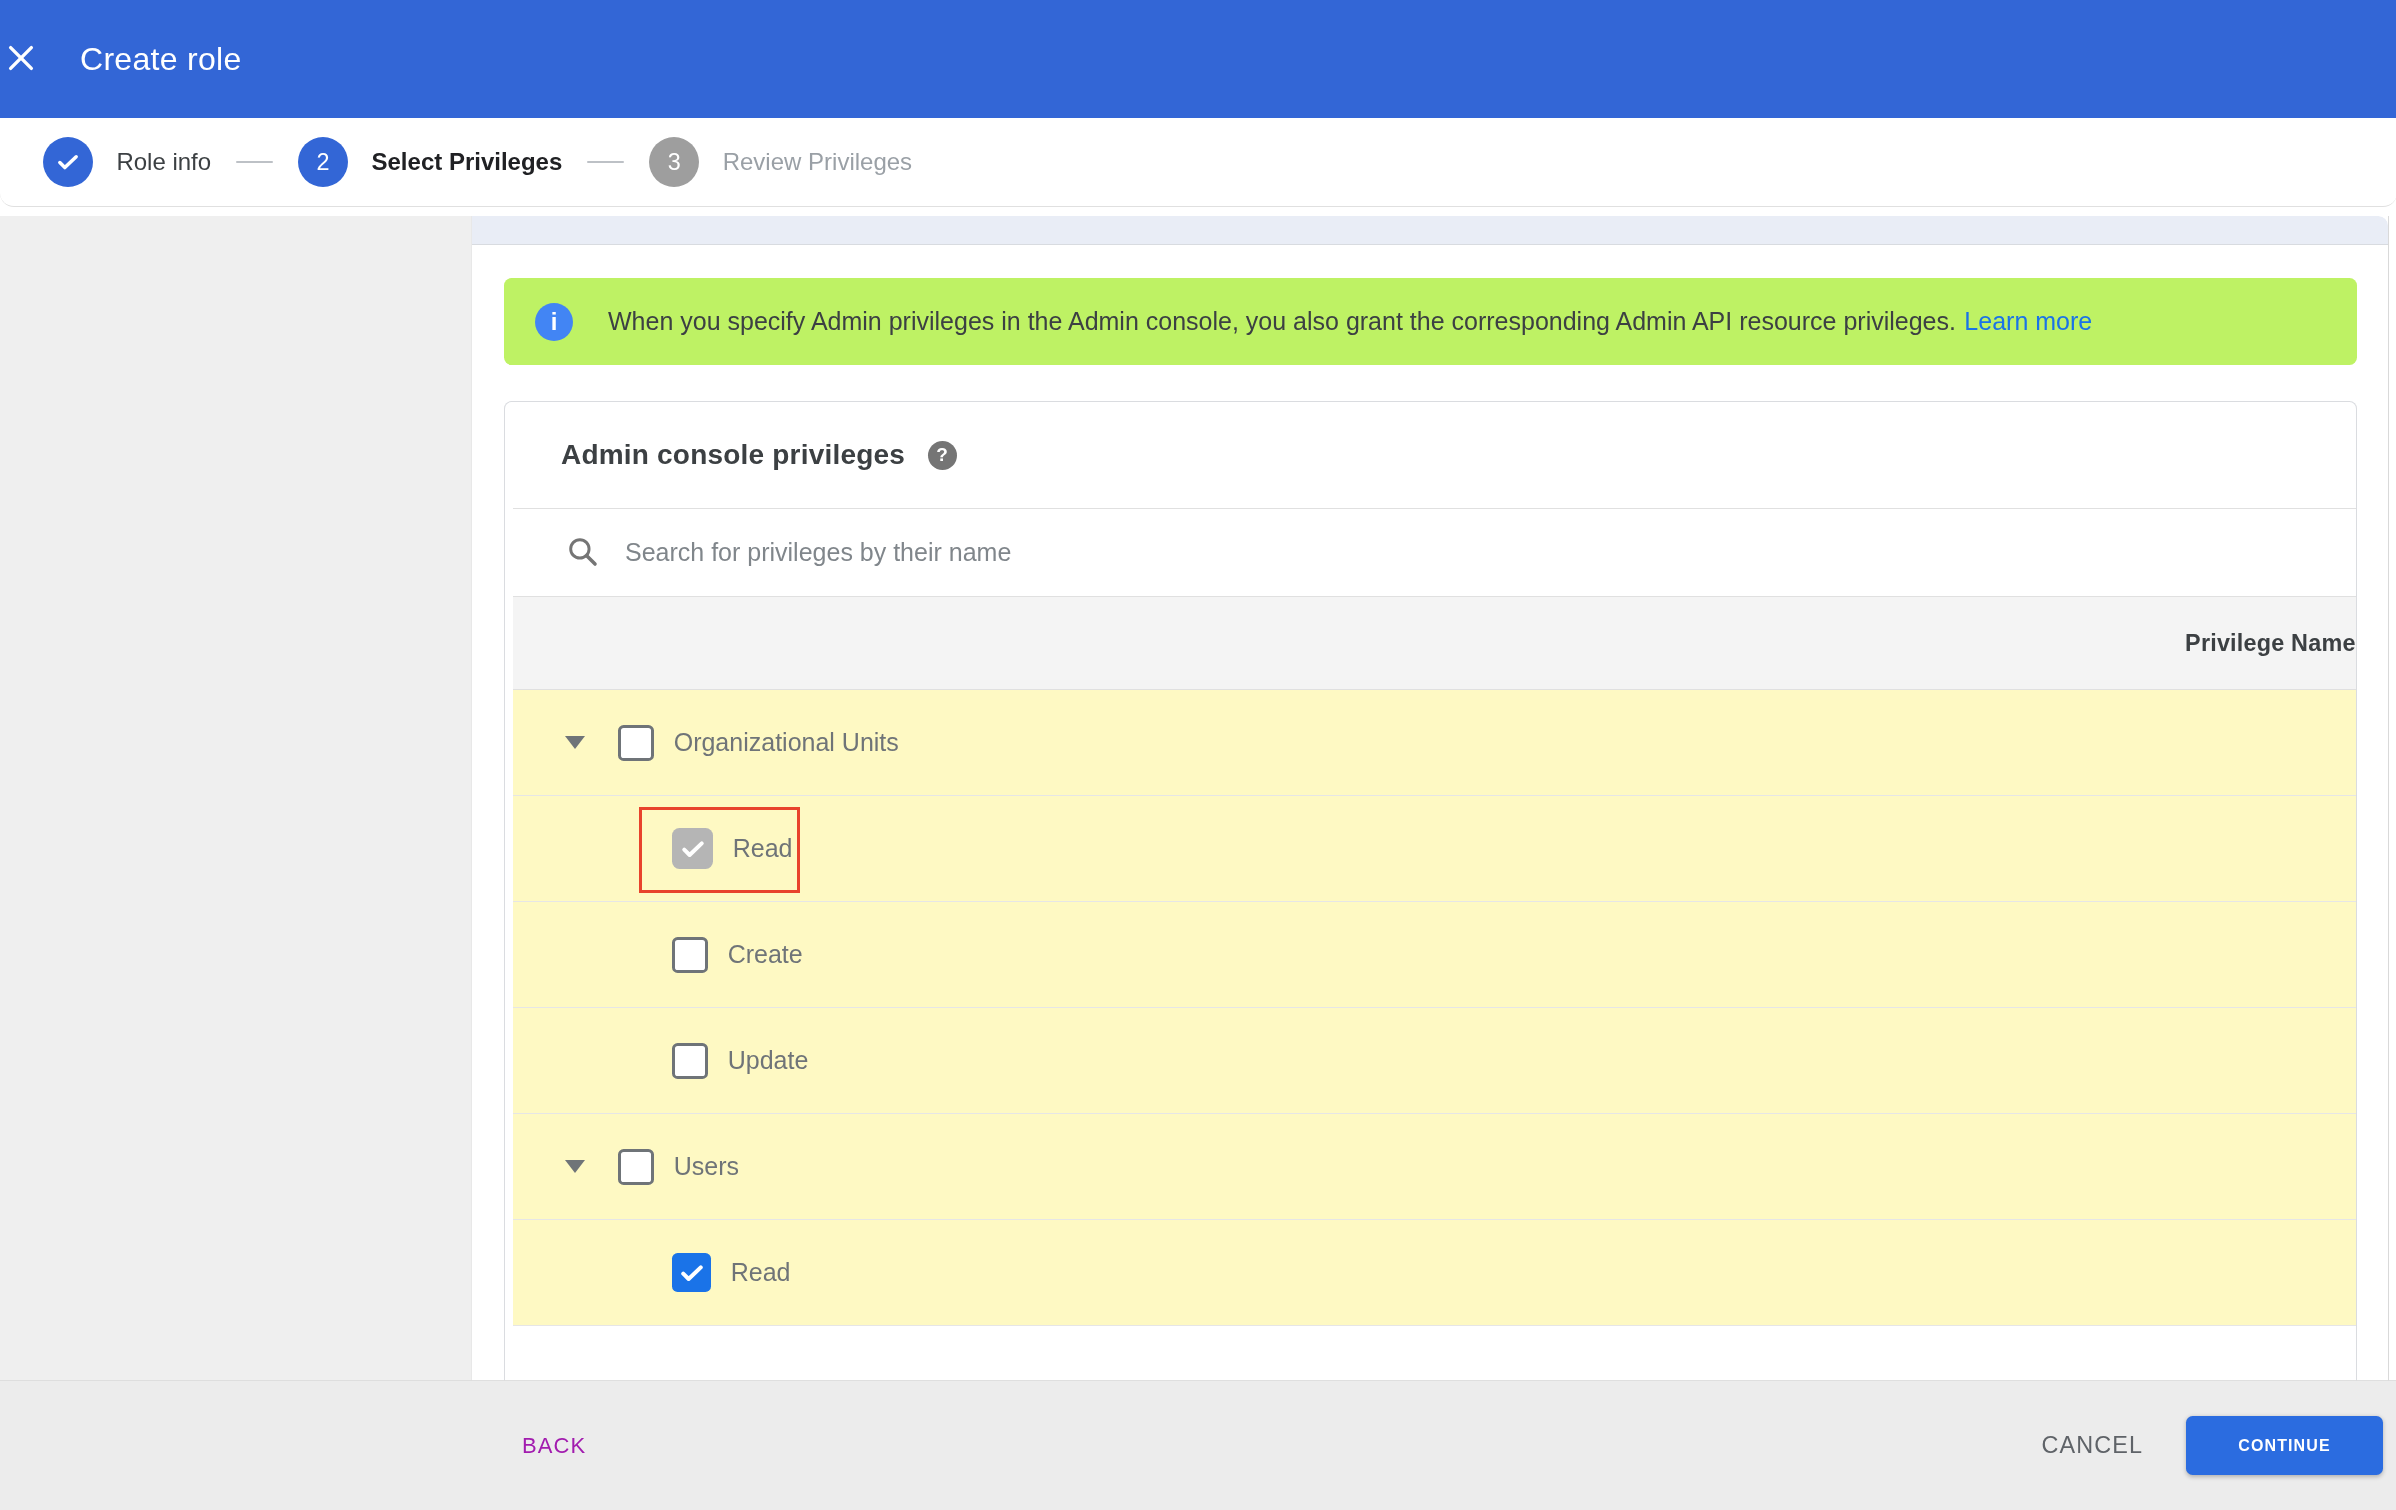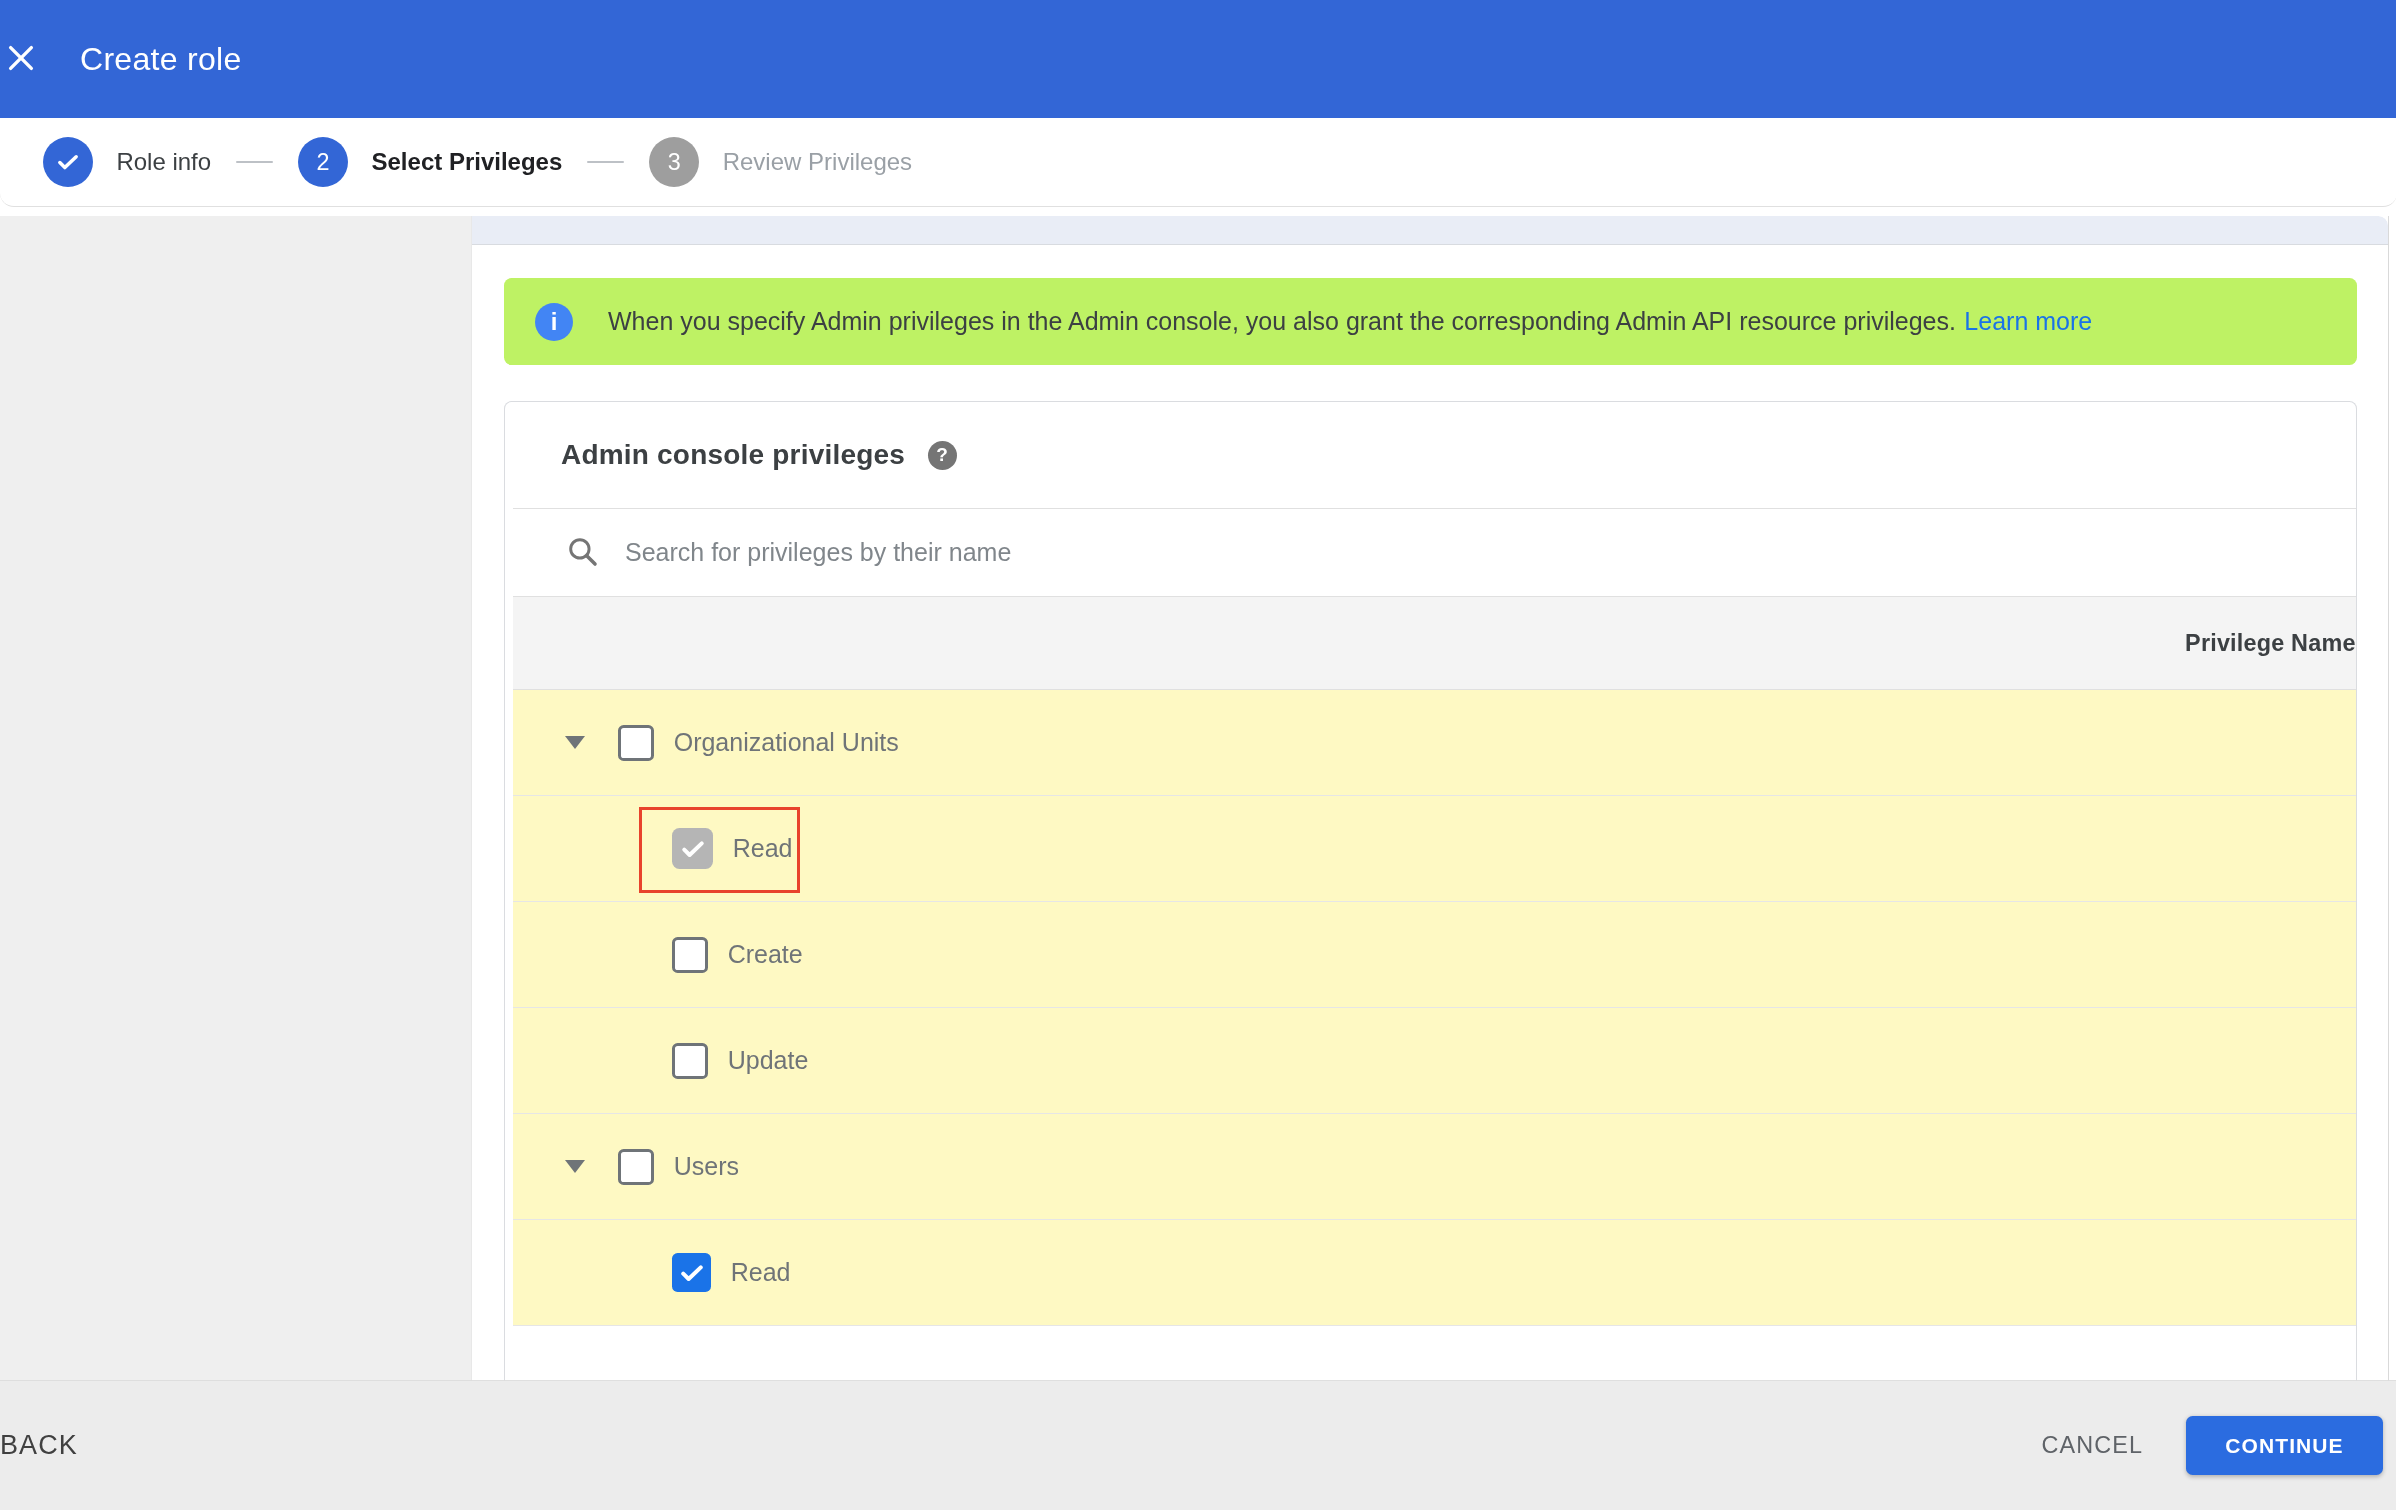--- a/index.html
+++ b/index.html
@@ -58,24 +58,24 @@
   .prow.parent .cb { margin-left:33px; }
   .cb-checked { display:flex; align-items:center; justify-content:center; cursor:pointer; flex:none; }
   .cb-checked.gray { width:41px; height:41px; border-radius:7.5px; background:#b5b5b5; }
   .cb-checked.blue { width:39px; height:39px; border-radius:5.6px; background:#1a73e8; }
   .cb-checked svg { width:30px; height:30px; }
   .row-label { font-size:25px; color:#6f7478; margin-left:19.7px; }
   .annotation { position:absolute; left:126px; top:11.2px; width:161px; height:86px; border:3.7px solid #e8432c; pointer-events:none; }
 
   
   .footer { position:absolute; left:0; bottom:0; width:100%; height:129px; background:#ececec; display:flex; align-items:center; box-shadow:0 -0.9px 0 #dcdcdc; }
-  .back-btn { font-size:27px; color:#404040; letter-spacing:1.1px; cursor:pointer; background:none; border:none; font-family:inherit; }
+  .back-btn { margin-left:522px; font-size:22px; color:#a21caf; letter-spacing:1.1px; cursor:pointer; background:none; border:none; font-family:inherit; }
   .footer-right { margin-left:auto; display:flex; align-items:center; }
   .cancel-btn { font-size:23.4px; color:#5f6368; letter-spacing:1.1px; margin-right:43px; cursor:pointer; background:none; border:none; font-family:inherit; }
-  .continue-btn { width:197px; height:59px; background:#2b6ce0; border:none; border-radius:6.6px; color:#ffffff; font-size:21px; font-weight:700; letter-spacing:1.1px; display:flex; align-items:center; justify-content:center; margin-right:14px; box-shadow:0 1.9px 4.7px rgba(0,0,0,.25); cursor:pointer; font-family:inherit; }
+  .continue-btn { width:197px; height:59px; background:#2b6ce0; border:none; border-radius:6.6px; color:#ffffff; font-size:16px; font-weight:700; letter-spacing:1.1px; display:flex; align-items:center; justify-content:center; margin-right:14px; box-shadow:0 1.9px 4.7px rgba(0,0,0,.25); cursor:pointer; font-family:inherit; }
 </style>
 </head>
 <body>
 
 <div class="screen">
 
   <div class="app-bar">
     <div class="close-btn">
       <span>
         <svg width="32" height="32" viewBox="0 0 34 34">

